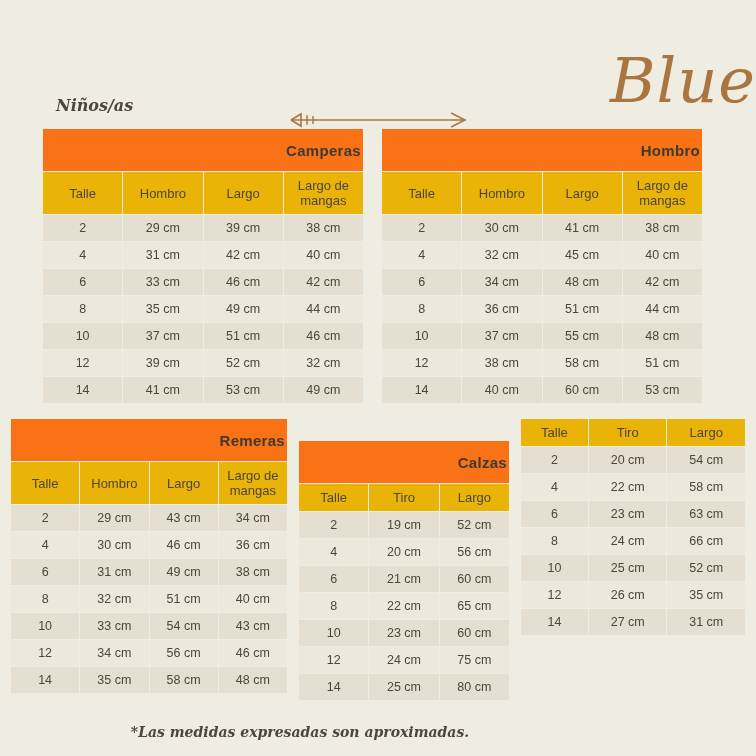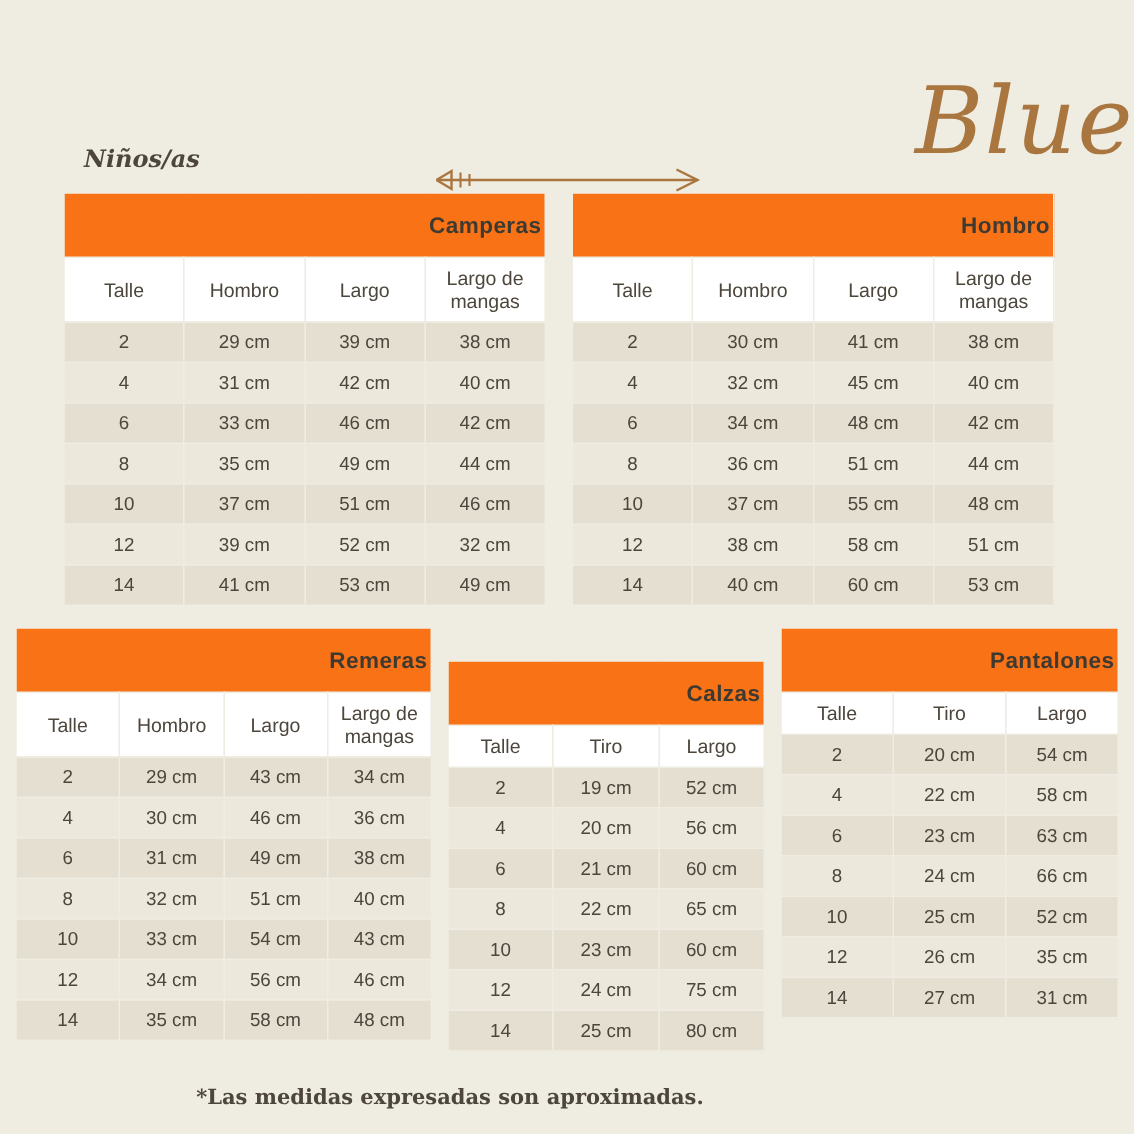--- a/index.html
+++ b/index.html
@@ -71,21 +71,21 @@
     background: #f97316;
     color: #3f3a31;
     font-weight: bold;
     font-size: 15px;
     text-align: right;
     height: 30px;
     letter-spacing: .3px;
     border: 1px solid #efece1;
   }
   .tbl th {
-    background: #ffffff;
+    background: #eab308;
     font-weight: normal;
     font-size: 13px;
     color: #4c463c;
     text-align: center;
     padding: 6px 2px;
     border: 1px solid #efece1;
     line-height: 15px;
   }
   .tbl td {
     text-align: center;
@@ -104,20 +104,21 @@
   #t-calzas   { top: 440px; left: 298px; width: 212px; }
   #t-pantalones { top: 418px; left: 520px; width: 226px; }
 
   .footnote {
     position: absolute;
     bottom: 16px;
     left: 0;
     width: 600px;
     text-align: center;
     font-family: "DejaVu Serif", serif;
+    font-style: italic;
     font-weight: bold;
     font-size: 14px;
     color: #4c463c;
   }
 </style>
 </head>
 <body>
 
 <div class="page">
 
@@ -354,23 +355,20 @@
           <td>14</td>
           <td>25 cm</td>
           <td>80 cm</td>
         </tr>
     </tbody>
   </table>
 
   <table class="tbl" id="t-pantalones">
     <thead>
       <tr>
-          <th class="cap" colspan="3">Pantalones</th>
-        </tr>
-      <tr>
         <th style="width:30%">Talle</th>
         <th style="width:35%">Tiro</th>
         <th style="width:35%">Largo</th>
       </tr>
     </thead>
     <tbody>
       <tr>
           <td>2</td>
           <td>20 cm</td>
           <td>54 cm</td>

